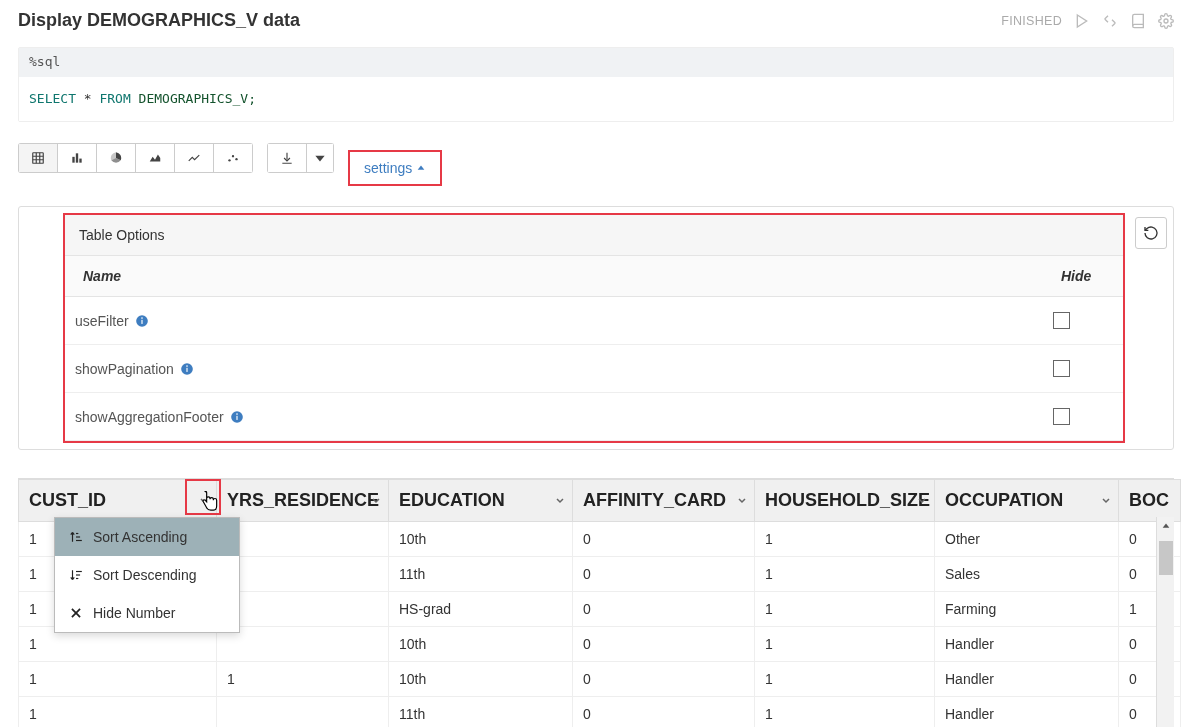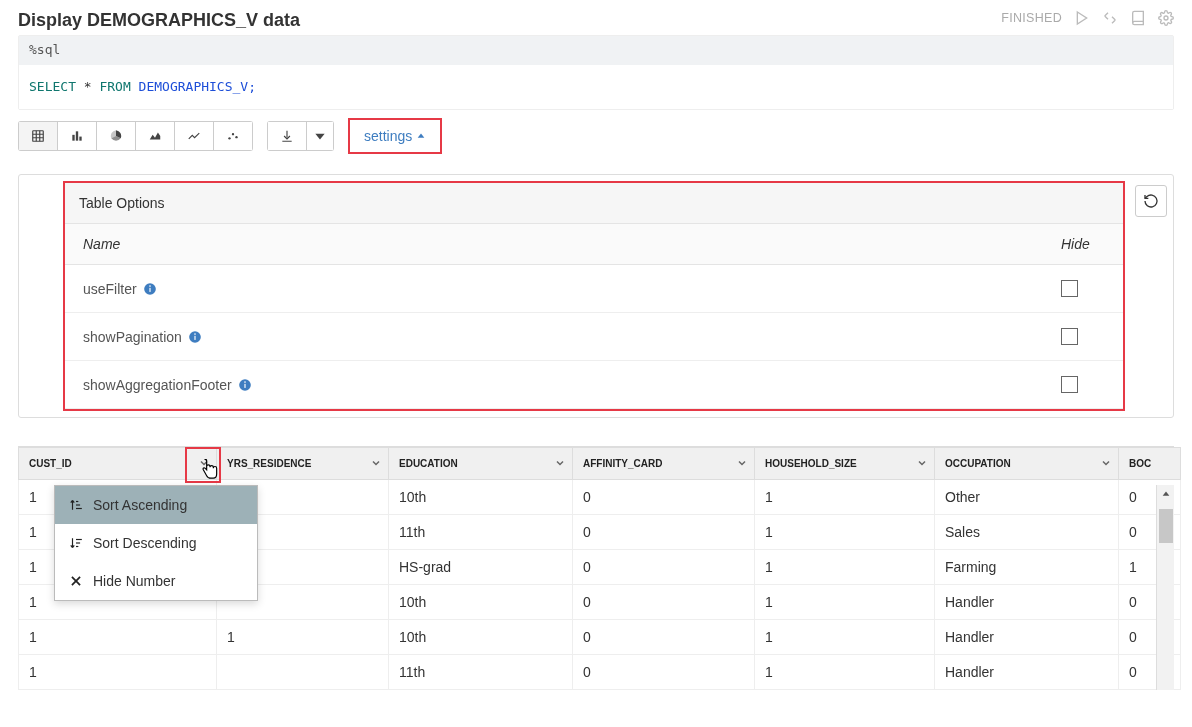--- a/index.html
+++ b/index.html
@@ -11,22 +11,22 @@
     width: 1192px;
     height: 727px;
     overflow: hidden;
     position: relative;
     padding: 10px 18px;
   }
 
   .header-row {
     display: flex;
     justify-content: space-between;
-    align-items: flex-start;
-    margin-bottom: 4px;
+    align-items: center;
+    margin-bottom: 16px;
   }
   .title {
     font-size: 18px;
     font-weight: 700;
     color: #333;
   }
   .status-area {
     display: flex;
     align-items: center;
     gap: 12px;
@@ -54,21 +54,21 @@
     background: #f0f2f4;
     padding: 2px 10px;
     color: #555;
   }
   .code-sql {
     background: #fff;
     padding: 10px 10px;
     white-space: pre;
   }
   .kw { color: #0f766e; }
-  .id { color: #1d4ed8; }
+  .id { color: #14532d; }
 
   .toolbar-row {
     display: flex;
     align-items: center;
     gap: 14px;
     margin-top: 8px;
     margin-bottom: 20px;
   }
   .btn-group {
     display: inline-flex;
@@ -92,20 +92,21 @@
   .settings-btn {
     border: 2px solid #e63946;
     color: #3e7dc0;
     background: #fff;
     padding: 8px 14px;
     cursor: pointer;
     font-size: 14px;
     display: flex;
     align-items: center;
     gap: 4px;
+    margin-top: 20px;
   }
 
   .options-outer {
     border: 1px solid #ddd;
     border-radius: 3px;
     padding: 6px;
     margin-bottom: 28px;
     display: flex;
     align-items: flex-start;
     gap: 10px;
@@ -122,28 +123,28 @@
     font-size: 14px;
     color: #333;
   }
   .options-table {
     width: 100%;
     border-collapse: collapse;
   }
   .options-table th {
     text-align: left;
     font-style: italic;
-    font-weight: 400;
+    font-weight: 700;
     padding: 12px 18px;
     border-bottom: 1px solid #e4e4e4;
     color: #333;
     background: #fafafa;
   }
   .options-table td {
-    padding: 15px 18px;
+    padding: 15px 10px;
     border-bottom: 1px solid #eee;
     color: #555;
   }
   .options-table td:nth-child(2),
   .options-table th:nth-child(2) { width: 80px; text-align:left; }
   .info-icon {
     color: #3e7dc0;
     display:inline-flex;
     vertical-align: -2px;
     margin-left: 2px;
@@ -171,21 +172,21 @@
   .data-table{
     width: 100%;
     border-collapse: collapse;
     table-layout: fixed;
   }
   .data-table th{
     text-align:left;
     background: #f0f0f0;
     padding: 10px 10px;
     font-weight:700;
-    font-size:10px;
+    font-size:18px;
     border: 1px solid #ddd;
     color:#222;
     position:relative;
     white-space:nowrap;
     overflow:hidden;
   }
   .col-menu-btn{
     position:absolute;
     right:6px; top:50%; transform:translateY(-50%);
     color:#666;
@@ -208,21 +209,21 @@
   }
   .cursor-hand{
     position:absolute;
     width:20px;height:24px;
     pointer-events:none;
   }
 
   .col-menu{
     position:absolute;
     left: 36px; top: 38px;
-    width: 204px;
+    width: 186px;
     background:#fff;
     border:1px solid #bbb;
     box-shadow: 0 3px 8px rgba(0,0,0,.15);
     z-index:5;
     font-size:14px;
   }
   .col-menu-item{
     padding: 11px 14px;
     display:flex;
     align-items:center;

